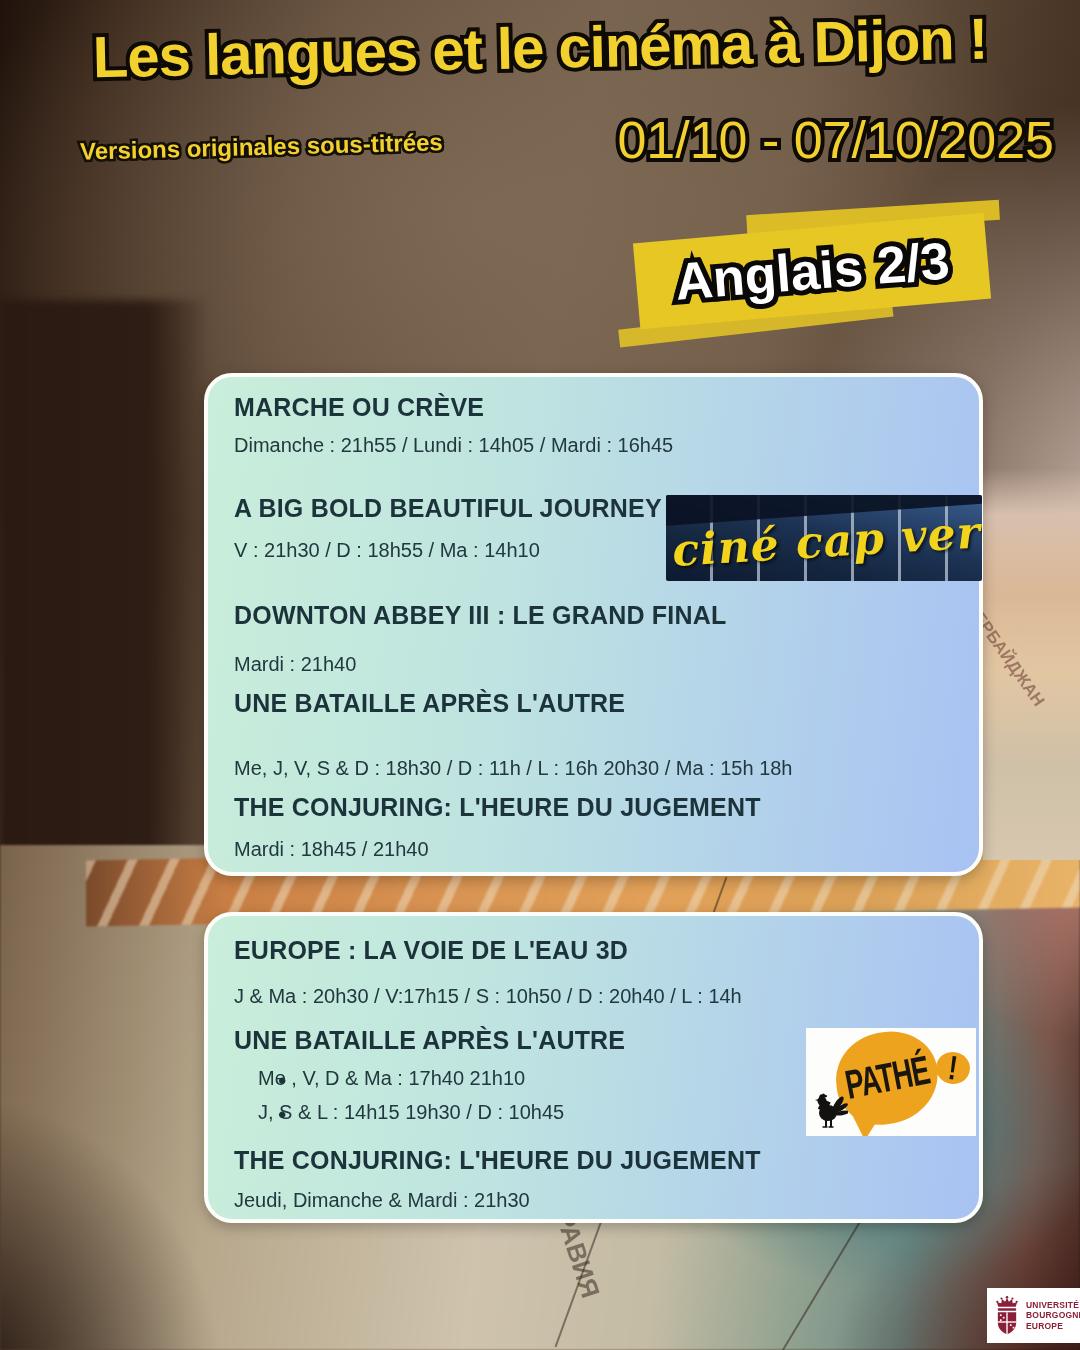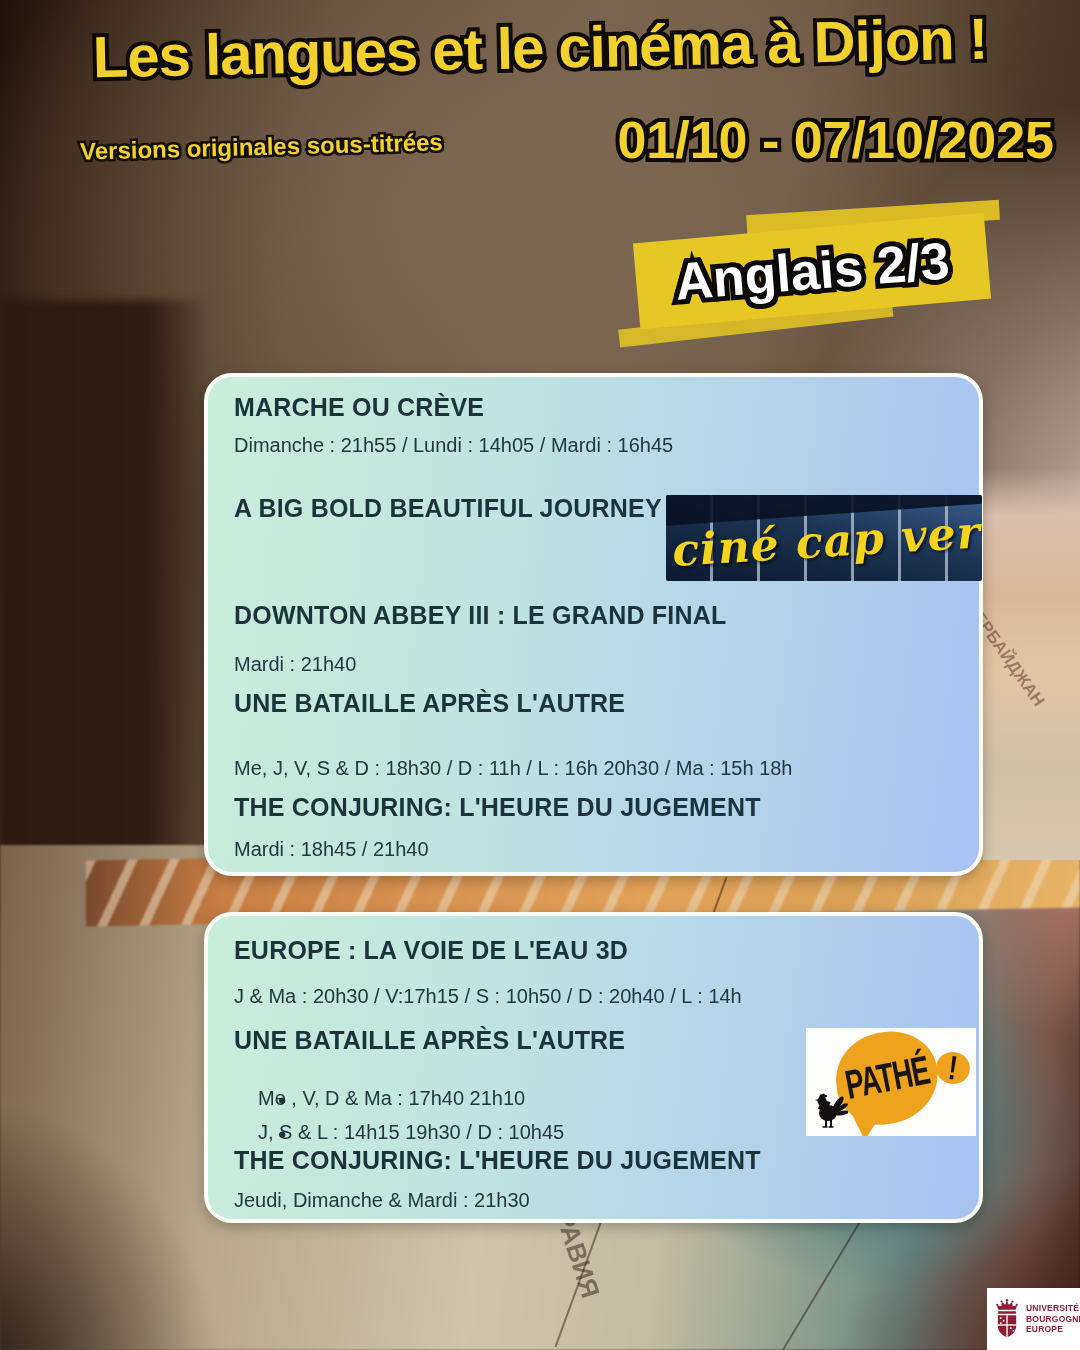--- a/index.html
+++ b/index.html
@@ -60,21 +60,21 @@
     font-size:58px;font-weight:700;letter-spacing:-1px;transform:rotate(-1.2deg);
     white-space:nowrap;
   }
   .subtitle{
     position:absolute;left:80px;top:133px;font-size:24px;font-weight:700;
     transform:rotate(-1.5deg);
     -webkit-text-stroke:5px #141008;paint-order:stroke fill;color:#f2d02e;
     text-shadow:2px 2px 0 #141008,-2px 2px 0 #141008,2px -2px 0 #141008,-2px -2px 0 #141008;
   }
   .date-range{
-    position:absolute;right:26px;top:110px;font-size:52px;font-weight:700;letter-spacing:0;
+    position:absolute;right:26px;top:110px;font-size:52px;font-weight:400;letter-spacing:0;
     -webkit-text-stroke:8px #0e0a06;paint-order:stroke fill;color:#f2d02e;
     text-shadow:3px 3px 0 #0e0a06,-3px 3px 0 #0e0a06,3px -3px 0 #0e0a06,-3px -3px 0 #0e0a06;
   }
   .lang-banner{
     position:absolute;left:636px;top:228px;width:352px;height:86px;
     background:#e7c724;transform:rotate(-5deg);
     display:flex;align-items:center;justify-content:center;
   }
   .lang-banner::before{
     content:"";position:absolute;top:-15px;right:-16px;width:72%;height:20px;
@@ -95,21 +95,21 @@
     position:absolute;left:204px;width:779px;
     border:4px solid #fdfdfa;border-radius:28px;box-sizing:border-box;
     background:linear-gradient(97deg,#c9eeda 0%,#bfe4e0 38%,#a8c2f3 100%);
     box-shadow:0 4px 14px rgba(0,0,0,.25);
   }
   .card-1{top:373px;height:503px;}
   .card-2{top:912px;height:311px;}
   .line{position:absolute;left:26px;white-space:nowrap;color:#1d333b;}
   .film-title{font-weight:700;font-size:25px;letter-spacing:.2px;}
   .film-times{font-weight:400;font-size:20px;color:#22383f;}
-  .bullet-line{padding-left:24px;margin-top:20px;}
+  .bullet-line{padding-left:24px;}
   .bullet-line::before{content:"•";position:absolute;left:44px;font-size:24px;color:#1d333b;}
   .bullet-line{left:26px;}
   
   .ccv-logo{
     position:absolute;left:458px;top:118px;width:316px;height:86px;border-radius:2px;overflow:hidden;
     background:
       repeating-linear-gradient(90deg, rgba(0,0,0,0) 0 44px, rgba(186,198,214,.75) 44px 47px),
       linear-gradient(12deg,#0d1a30 0%,#14263f 30%,#1d3354 55%,#2c4a74 80%,#3c5f8e 100%);
   }
   .ccv-logo::before{
@@ -141,21 +141,21 @@
     transform:rotate(-5deg) scale(1.02,1.5);
   }
   .pathe-mark{
     position:absolute;left:130px;top:24px;width:34px;height:32px;background:#eea31f;border-radius:50%;
     display:flex;align-items:center;justify-content:center;transform:rotate(8deg);
   }
   .pathe-mark .txt{font-size:26px;font-weight:700;color:#15120f;transform:scaleY(1.3);}
   .rooster{position:absolute;left:6px;top:60px;width:36px;height:42px;}
   
   .ube-logo{
-    position:absolute;left:987px;top:1288px;width:93px;height:62px;background:#ffffff;
+    position:absolute;left:987px;top:1288px;width:93px;height:55px;background:#ffffff;
     display:flex;align-items:center;box-sizing:border-box;padding:4px 9px 4px 5px;
   }
   .ube-crest{width:30px;height:46px;flex:0 0 auto;}
   .ube-text{margin-left:4px;color:#8c1f38;font-weight:700;font-size:8.5px;line-height:10.5px;letter-spacing:.2px;}
   
   [data-interactable]{cursor:default;}
 </style>
 </head>
 <body>
 
@@ -175,20 +175,21 @@
   <div class="subtitle" data-interactable="false">Versions originales sous-titrées</div>
   <div class="date-range" data-interactable="false">01/10 - 07/10/2025</div>
   <div class="lang-banner" data-interactable="false">
     <span class="txt" data-interactable="false">Anglais 2/3</span>
   </div>
 
   <div class="card card-1" data-interactable="false">
     <div class="line film-title" style="top:16px" data-interactable="false">MARCHE OU CRÈVE</div>
     <div class="line film-times" style="top:57px" data-interactable="false">Dimanche : 21h55 / Lundi : 14h05 / Mardi : 16h45</div>
     <div class="line film-title" style="top:117px" data-interactable="false">A BIG BOLD BEAUTIFUL JOURNEY</div>
+    <div class="line film-times" style="top:162px" data-interactable="false">V : 21h30 / D : 18h55 / Ma : 14h10</div>
     <div class="ccv-logo" data-interactable="false">
       <span class="txt" data-interactable="false">ciné cap vert</span>
     </div>
     <div class="line film-title" style="top:224px" data-interactable="false">DOWNTON ABBEY III : LE GRAND FINAL</div>
     <div class="line film-times" style="top:276px" data-interactable="false">Mardi : 21h40</div>
     <div class="line film-title" style="top:312px" data-interactable="false">UNE BATAILLE APRÈS L'AUTRE</div>
     <div class="line film-times" style="top:380px" data-interactable="false">Me, J, V, S &amp; D : 18h30 / D : 11h / L : 16h 20h30 / Ma : 15h 18h</div>
     <div class="line film-title" style="top:416px" data-interactable="false">THE CONJURING: L'HEURE DU JUGEMENT</div>
     <div class="line film-times" style="top:461px" data-interactable="false">Mardi : 18h45 / 21h40</div>
   </div>

